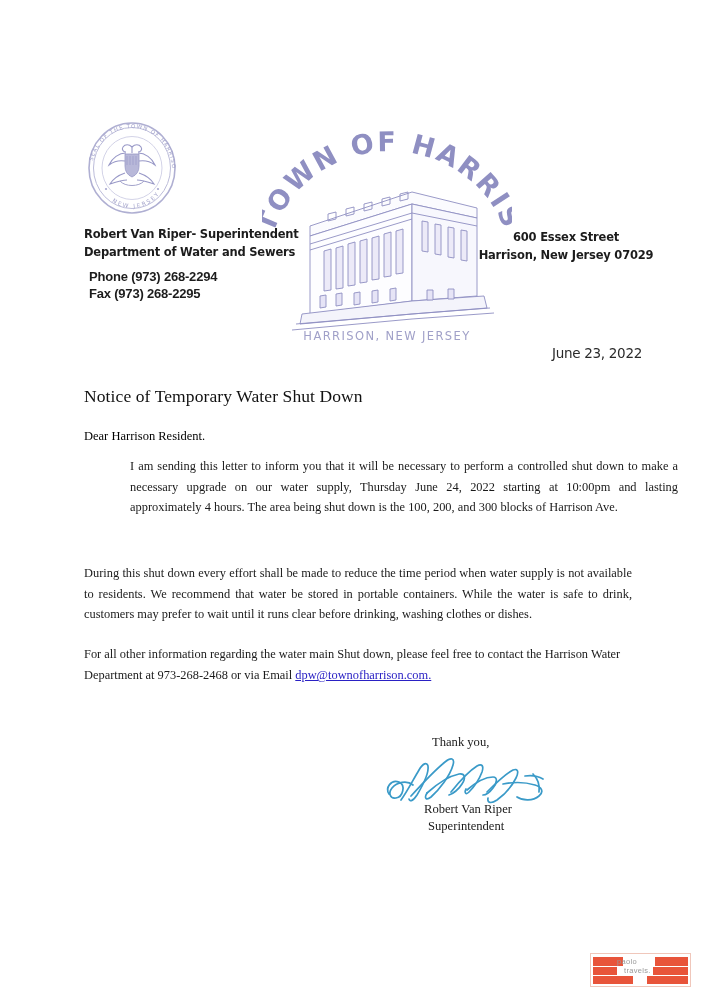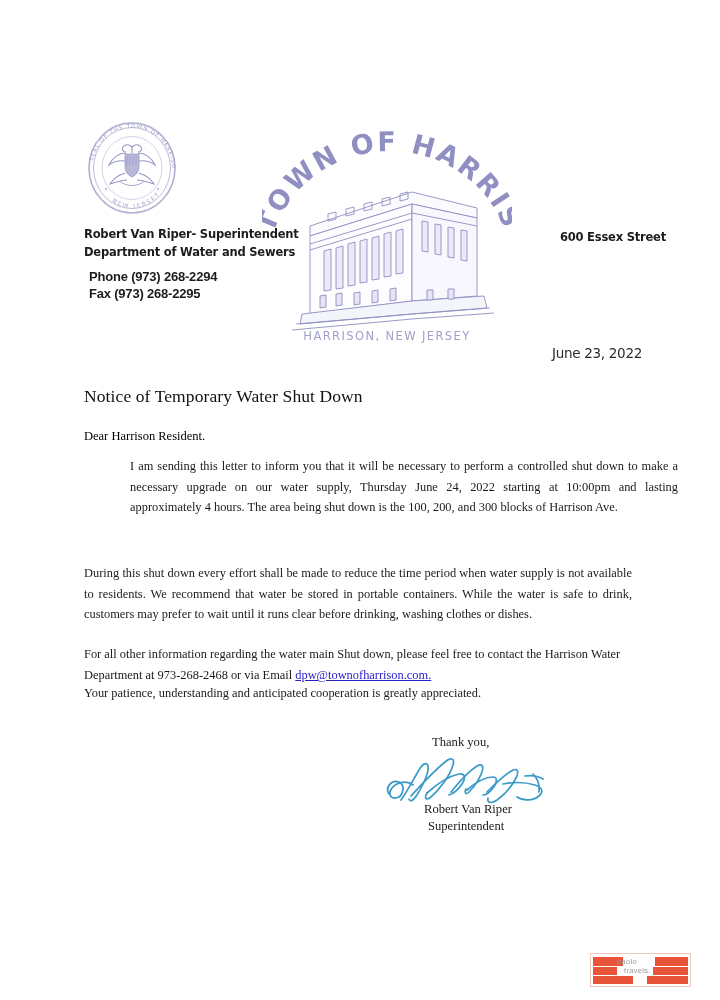--- a/index.html
+++ b/index.html
@@ -68,21 +68,21 @@
     letter-spacing: -0.2px;
     color: #1c1c1c;
     white-space: nowrap;
   }
 
   .address-block {
     position: absolute;
     left: 466px;
     top: 228px;
     width: 200px;
-    text-align: right;
+    text-align: center;
     font-family: "DejaVu Sans", sans-serif;
     font-size: 11.5px;
     font-weight: bold;
     line-height: 18px;
     letter-spacing: -0.2px;
     color: #1c1c1c;
     white-space: nowrap;
   }
 
   
@@ -309,34 +309,34 @@
       <div>Department of Water and Sewers</div>
     </div>
 
     <div class="contact-block">
       <div>Phone (973) 268-2294</div>
       <div>Fax (973) 268-2295</div>
     </div>
 
     <div class="address-block">
       <div>600 Essex Street</div>
+      <div>Harrison, New Jersey 07029</div>
     </div>
   </div>
 
   <div class="date-line">June 23, 2022</div>
 
   <div class="doc-title">Notice of Temporary Water Shut Down</div>
   <div class="salutation">Dear Harrison Resident.</div>
 
   <p class="para" id="para1">I am sending this letter to inform you that it will be necessary to perform a controlled shut down to make a necessary upgrade on our water supply, Thursday June 24, 2022 starting at 10:00pm and lasting approximately 4 hours. The area being shut down is the 100, 200, and 300 blocks of Harrison Ave.</p>
   <p class="para" id="para2">During this shut down every effort shall be made to reduce the time period when water supply is not available to residents. We recommend that water be stored in portable containers. While the water is safe to drink, customers may prefer to wait until it runs clear before drinking, washing clothes or dishes.</p>
 
   <p class="para" id="para3"><span>For all other information regarding the water main Shut down, please feel free to contact the Harrison Water Department at 973-268-2468 or via Email </span><a class="email-link" href="#">dpw@townofharrison.com.</a></p>
 
-  <p class="para" id="para4">Your patience, understanding and anticipated cooperation is greatly appreciated.</p>
 
   <div class="thankyou">Thank you,</div>
 
   <div class="sig-svg">
     <svg viewBox="0 0 175 62" width="175" height="62" aria-hidden="true">
       <g fill="none" stroke="#3a9ac8" stroke-width="1.7" stroke-linecap="round" stroke-linejoin="round">
         <path d="M6,42 C2,36 8,27 16,30 C23,33 20,45 13,46 C7,47 5,41 9,36 C14,30 24,28 30,33"></path>
         <path d="M18,48 C24,40 30,28 36,18 C40,11 44,10 45,14 C46,20 40,33 34,43 C30,49 27,50 26,47"></path>
         <path d="M28,44 C38,33 52,18 62,10 C68,5 72,6 70,13 C67,24 56,38 48,45 C43,49 41,46 44,41"></path>
         <path d="M44,41 C54,32 66,24 76,22 C82,21 83,26 79,32 C76,37 70,42 66,43"></path>

